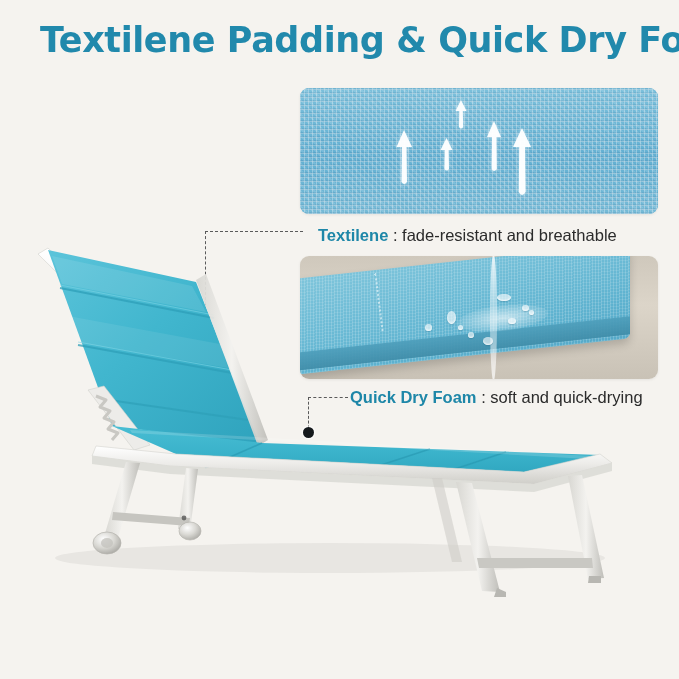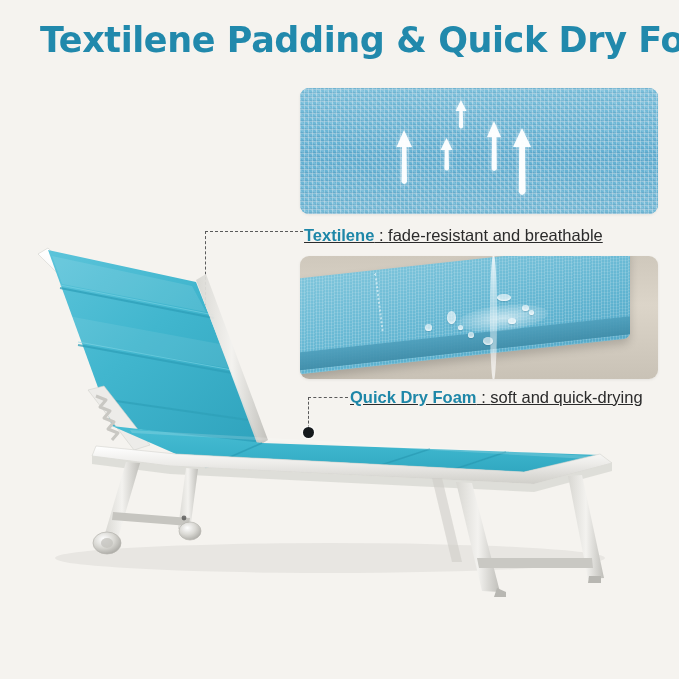--- a/index.html
+++ b/index.html
@@ -84,22 +84,22 @@
     position:absolute;left:44%;top:40%;width:90px;height:26px;
     background:radial-gradient(ellipse at 50% 50%, rgba(255,255,255,.62), rgba(255,255,255,.08) 72%);
     border-radius:50%;transform:skewY(-6deg);
   }
 
   
   .caption{
     position:absolute;font-size:16.5px;color:#2B2B2B;white-space:nowrap;
   }
   .caption .lead{color:#1E87A8;font-weight:bold;}
-  #cap-textilene{left:304px;top:226px;text-decoration:underline;}
-  #cap-foam{left:350px;top:388px;text-decoration:underline;}
+  #cap-textilene{left:318px;top:226px;}
+  #cap-foam{left:350px;top:388px;}
 
   
   .lead-line{position:absolute;}
   .lead-v{position:absolute;border-left:1.6px dashed #5A5A5A;}
   .lead-h{position:absolute;border-top:1.6px dashed #5A5A5A;}
   .dot{
     position:absolute;width:11px;height:11px;border-radius:50%;
     background:#15191C;box-shadow:0 0 0 1.5px rgba(255,255,255,.55);
   }
 

